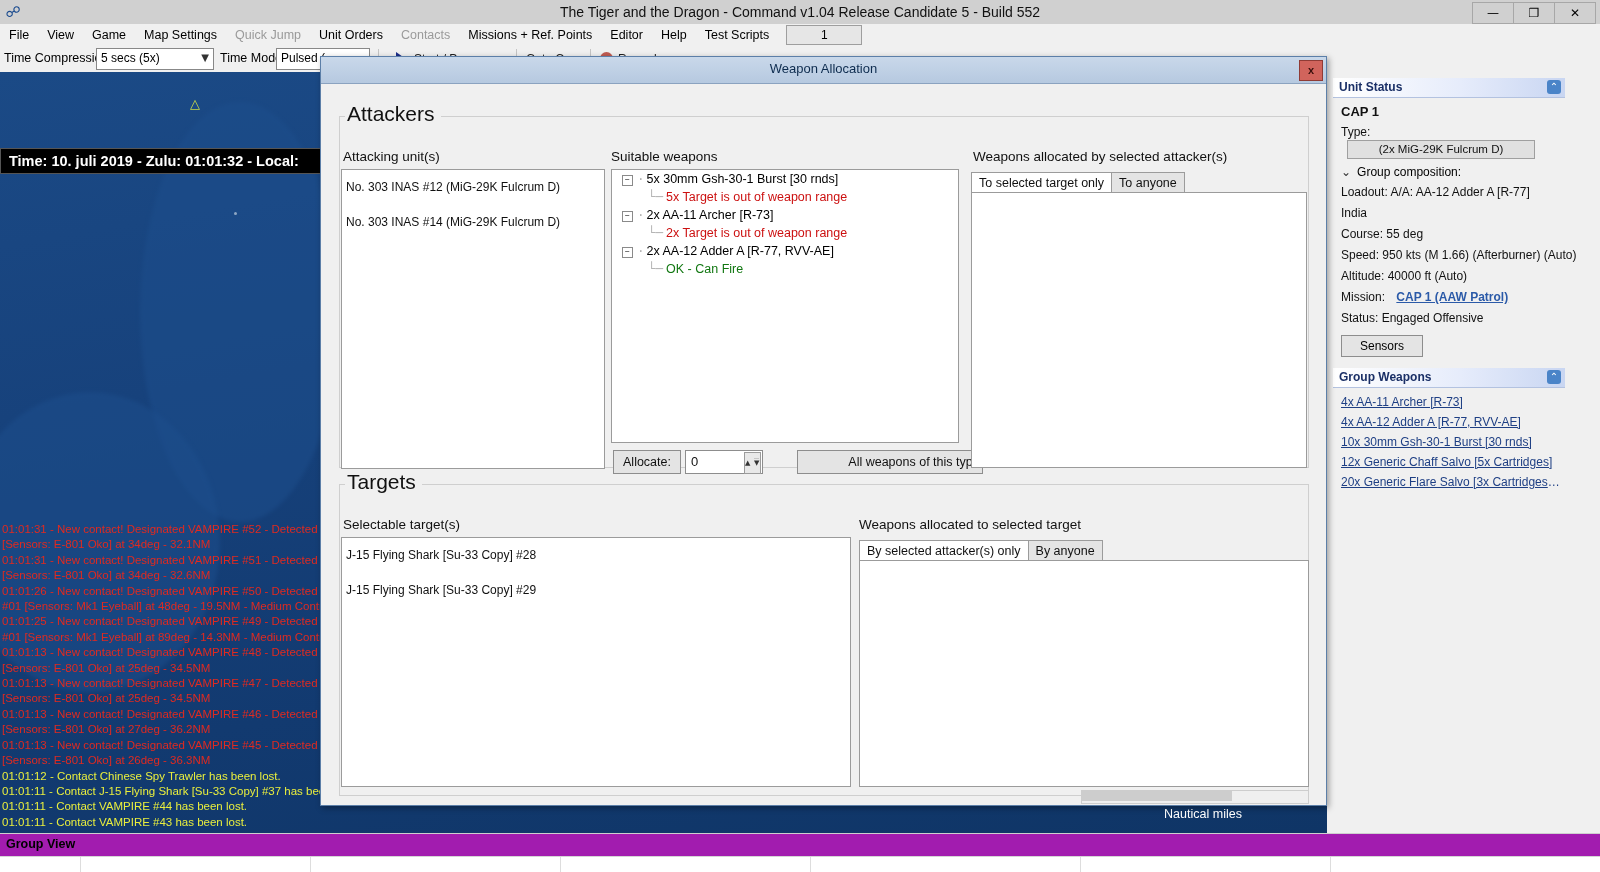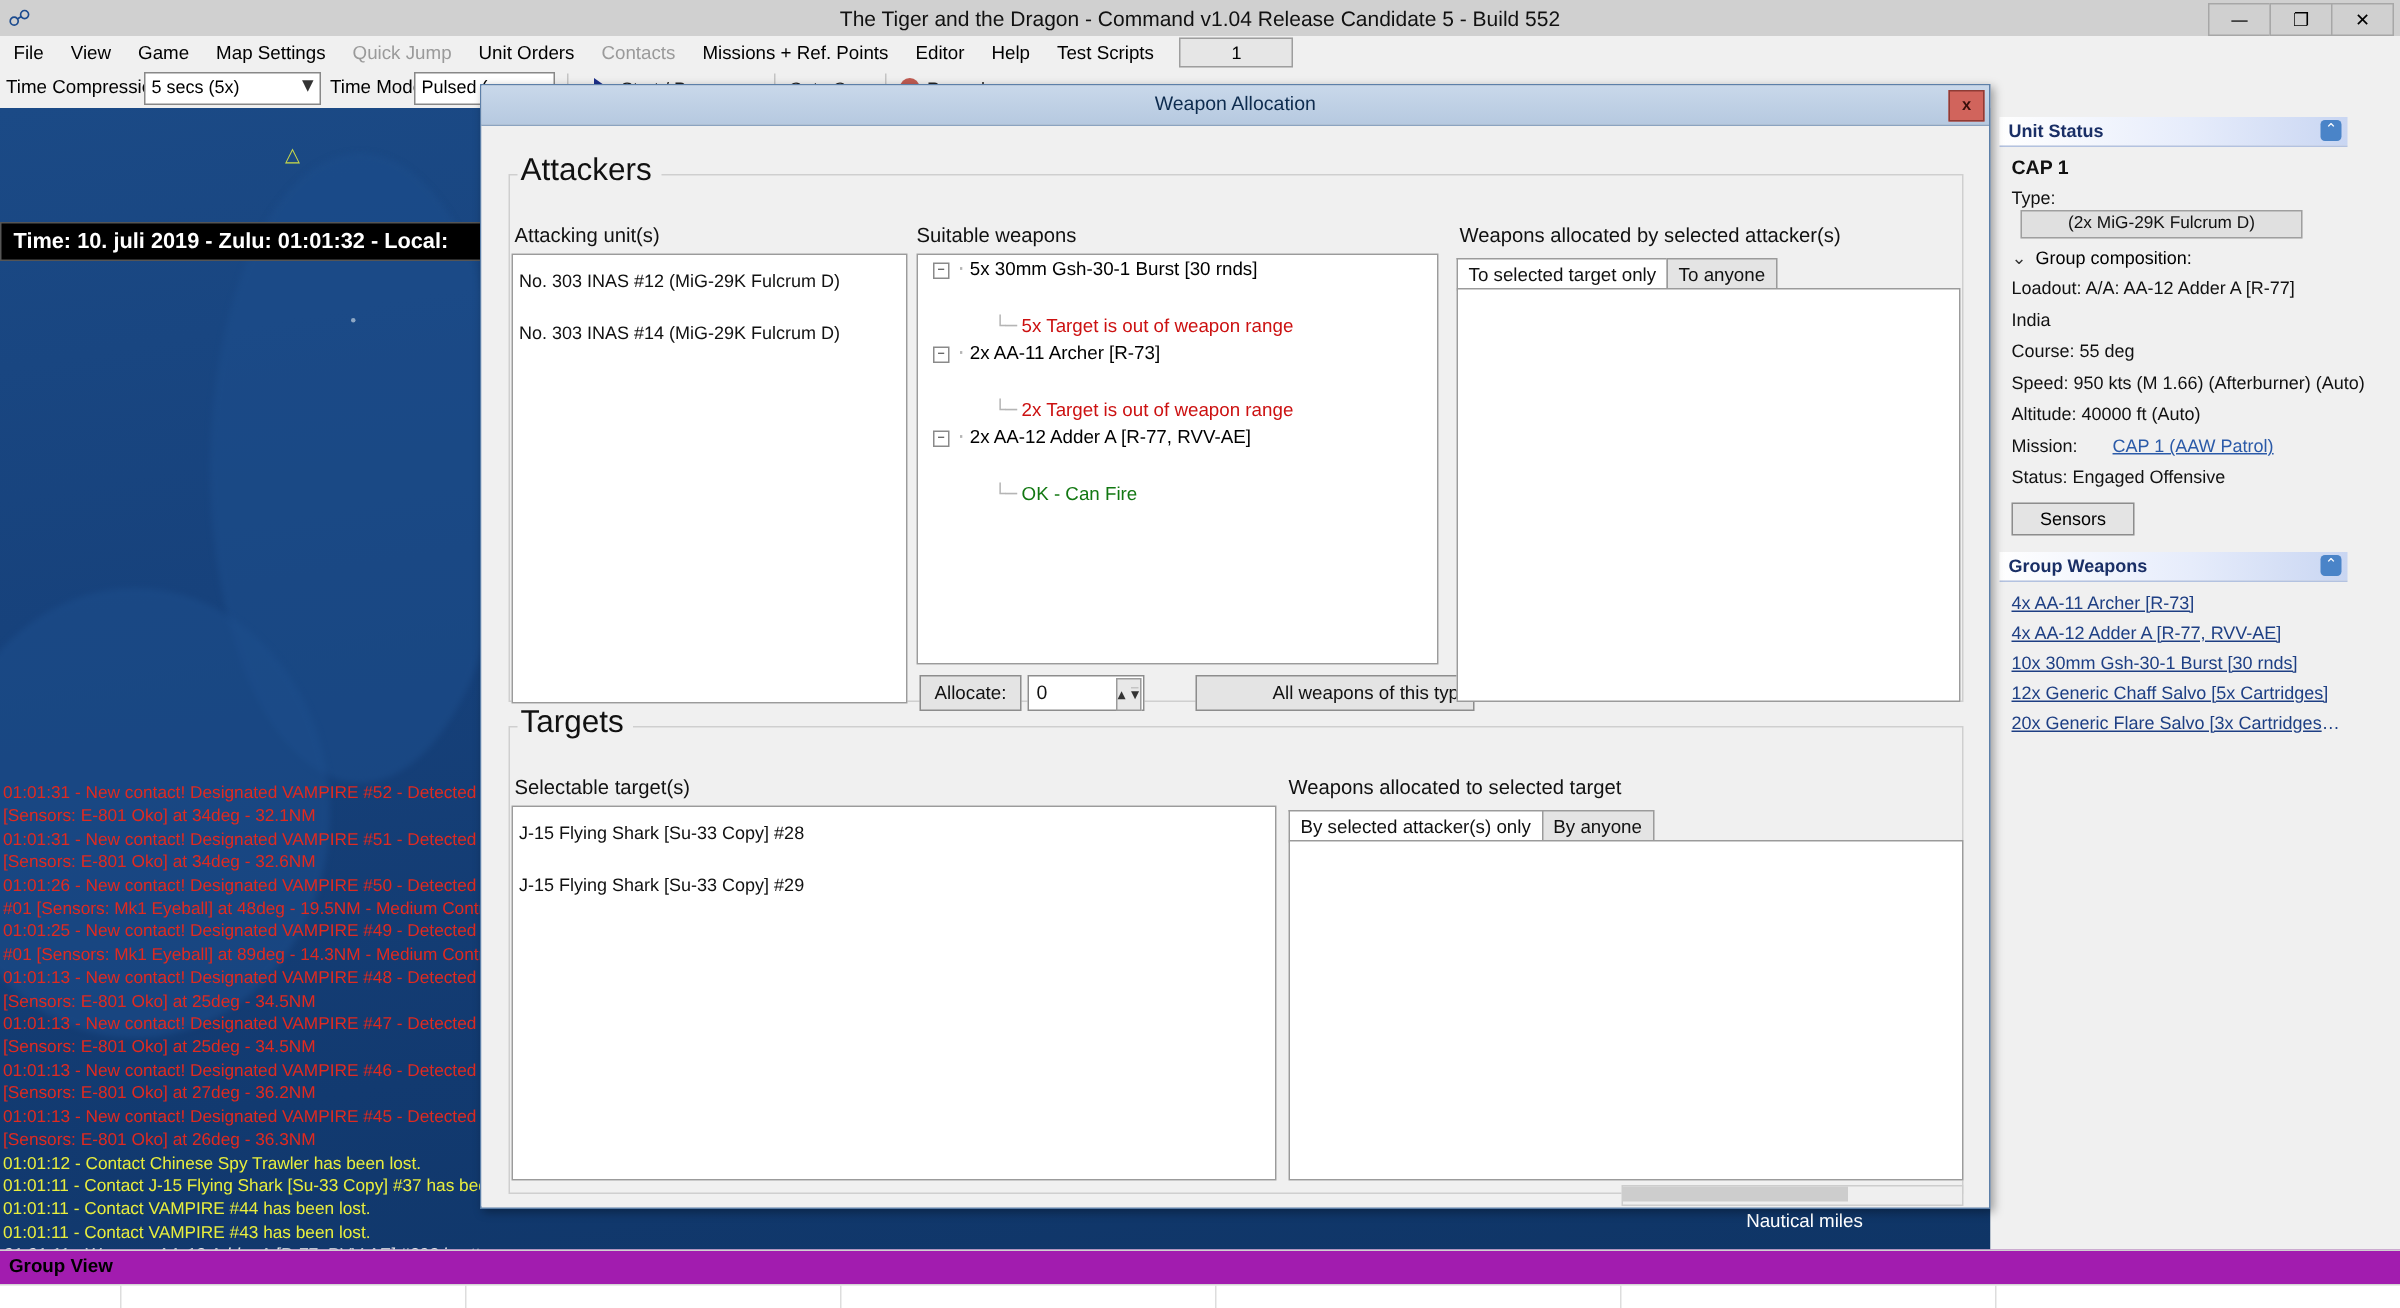--- a/index.html
+++ b/index.html
@@ -223,21 +223,21 @@
     position: absolute; background: #fff; border: 1px solid #9b9b9b; overflow: hidden;
   }
   .tnode { position: relative; font-size: 12.5px; line-height: 18px; padding-left: 10px; white-space: nowrap; }
   .tnode .exp {
     display: inline-block; width: 9px; height: 9px; border: 1px solid #8a8a8a;
     background: #fff; font-size: 8px; line-height: 7px; text-align: center;
     vertical-align: 1px; margin-right: 4px; color: #333;
     font-family: "DejaVu Sans Mono", monospace;
   }
   .tnode .dashes { color: #b5b5b5; margin-right: 2px; font-family: "DejaVu Sans Mono", monospace; }
-  .tchild { position: relative; font-size: 12.5px; line-height: 18px; padding-left: 51px; white-space: nowrap; margin-top: 20px; }
+  .tchild { position: relative; font-size: 12.5px; line-height: 18px; padding-left: 36px; white-space: nowrap; }
   .tchild .dashes { color: #b5b5b5; margin-right: 3px; font-family: "DejaVu Sans Mono", monospace; }
   .tchild.red { color: #cc1111; }
   .tchild.green { color: #117711; }
 
   .tabrow { position: absolute; height: 21px; }
   .tab {
     float: left; height: 20px; line-height: 20px; padding: 0 7px;
     font-size: 12.5px; border: 1px solid #9b9b9b; background: #e4e4e4;
     margin-right: -1px; color: #111;
   }
@@ -370,21 +370,21 @@
       <div class="sb-group">
         <span class="chev">⌄</span><span>Group composition:</span>
       </div>
       <div class="sb-row">Loadout: A/A: AA-12 Adder A [R-77]</div>
       <div class="sb-row">India</div>
       <div class="sb-row">Course: 55 deg</div>
       <div class="sb-row" style="width:260px; white-space:nowrap;">Speed: 950 kts (M 1.66) (Afterburner)   (Auto)</div>
       <div class="sb-row">Altitude: 40000 ft   (Auto)</div>
       <div class="sb-row">
         <span>Mission:</span>
-        <span class="sb-link" style="margin-left:20px;">CAP 1 (AAW Patrol)</span>
+        <span class="sb-link" style="margin-left:8px;font-weight:bold;">CAP 1 (AAW Patrol)</span>
       </div>
       <div class="sb-row">Status: Engaged Offensive</div>
       <div class="sb-btn">Sensors</div>
     </div>
 
     <div class="sb-panel" style="top:296px;">
       <div class="sb-header">
         <span class="t">Group Weapons</span>
         <span class="chev">⌃</span>
       </div>

